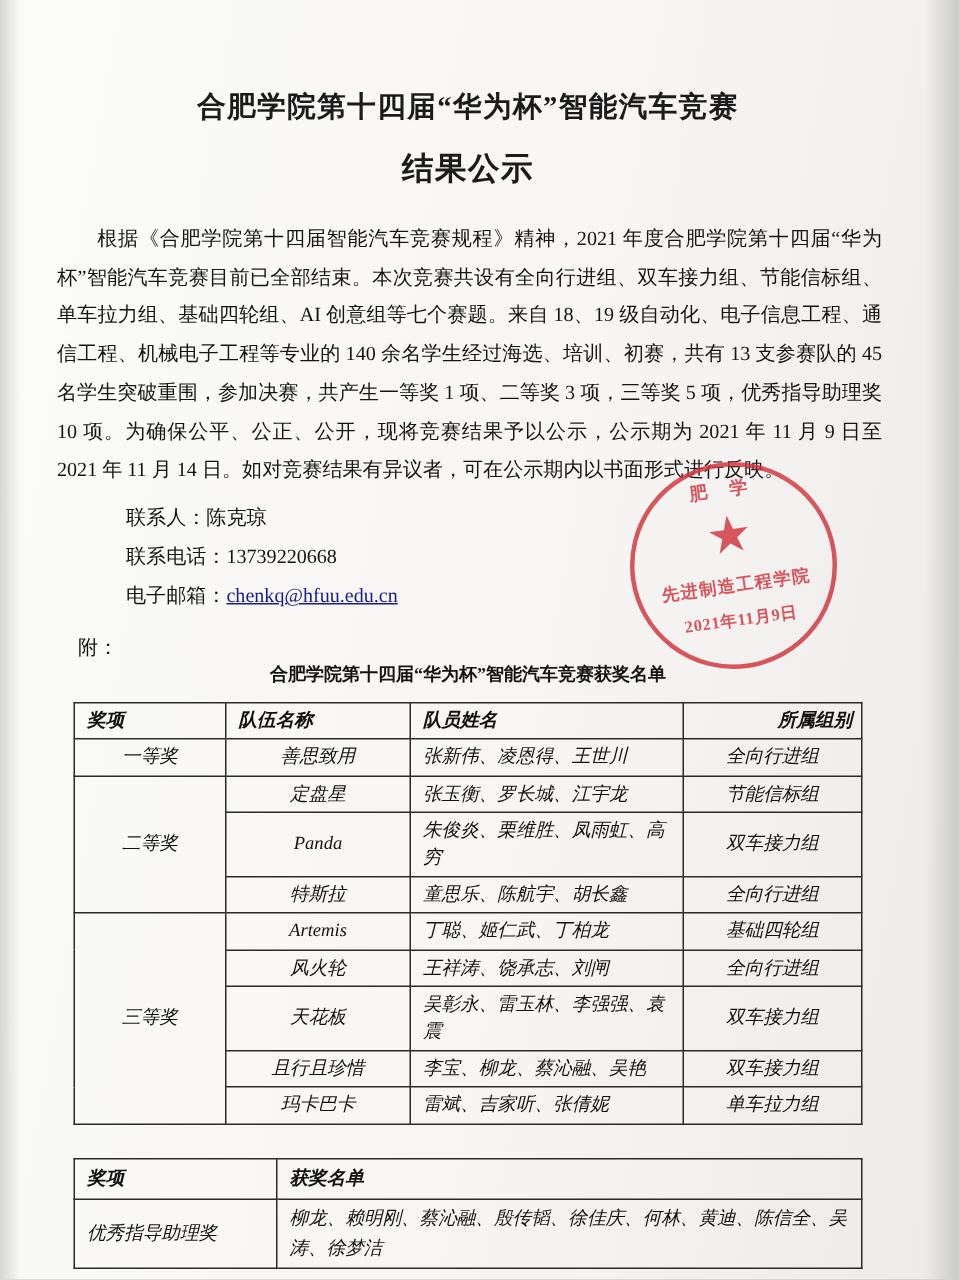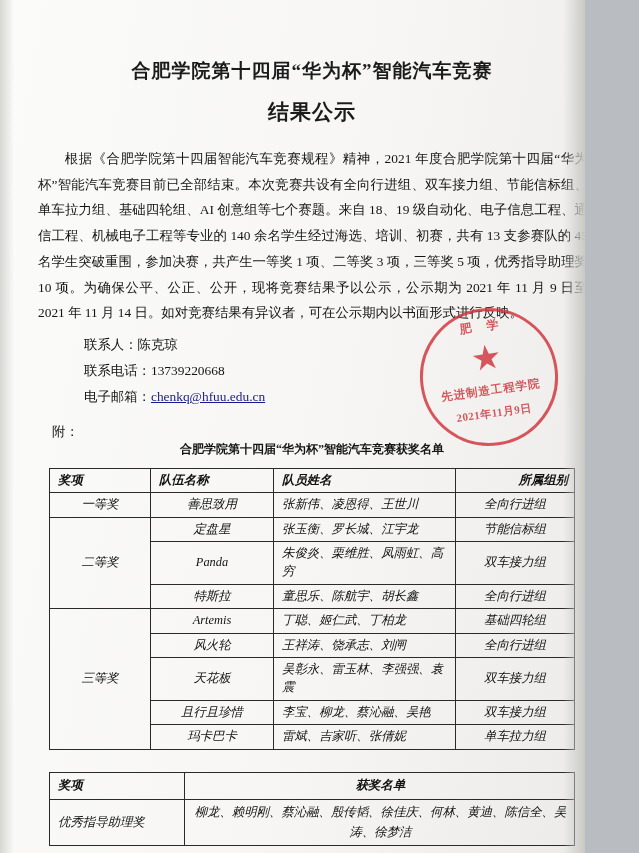--- a/index.html
+++ b/index.html
@@ -8,21 +8,21 @@
     background: #b9bcc0;
   }
   body {
     width: 639px;
     height: 853px;
     overflow: hidden;
     font-family: "Liberation Serif", "DejaVu Serif", serif;
   }
   .page {
     position: relative;
-    width: 585px;
+    width: 639px;
     height: 853px;
     background: linear-gradient(100deg, #fbfbf9 0%, #f7f6f4 55%, #ecebe9 100%);
     box-sizing: border-box;
     overflow: hidden;
   }
   
   .page:before {
     content: "";
     position: absolute;
     left: 0; top: 0; width: 14px; height: 100%;
@@ -113,21 +113,21 @@
   .c-team  { width: 108px; text-align: center; }
   .c-names { text-align: left; padding-left: 8px; }
   .c-group { width: 104px; text-align: center; }
   .thead td, .thead th { font-weight: bold; }
   .thead .c-prize, .thead .c-team { text-align: left; padding-left: 8px; }
   .thead .c-group { text-align: right; padding-left: 8px;}
   .table2 {
     margin-top: 22px;
   }
   .table2 .c-prize2 { width: 120px; text-align: left; padding-left: 8px; }
-  .table2 .c-list { text-align: center; padding-left: 8px; line-height: 1.6;}
+  .table2 .c-list { text-align: left; padding-left: 8px; line-height: 1.6;}
 
   
   .seal {
     position: absolute;
     left: 420px;
     top: 308px;
     width: 132px;
     height: 132px;
     border: 3px solid #d0343c;
     border-radius: 50%;

